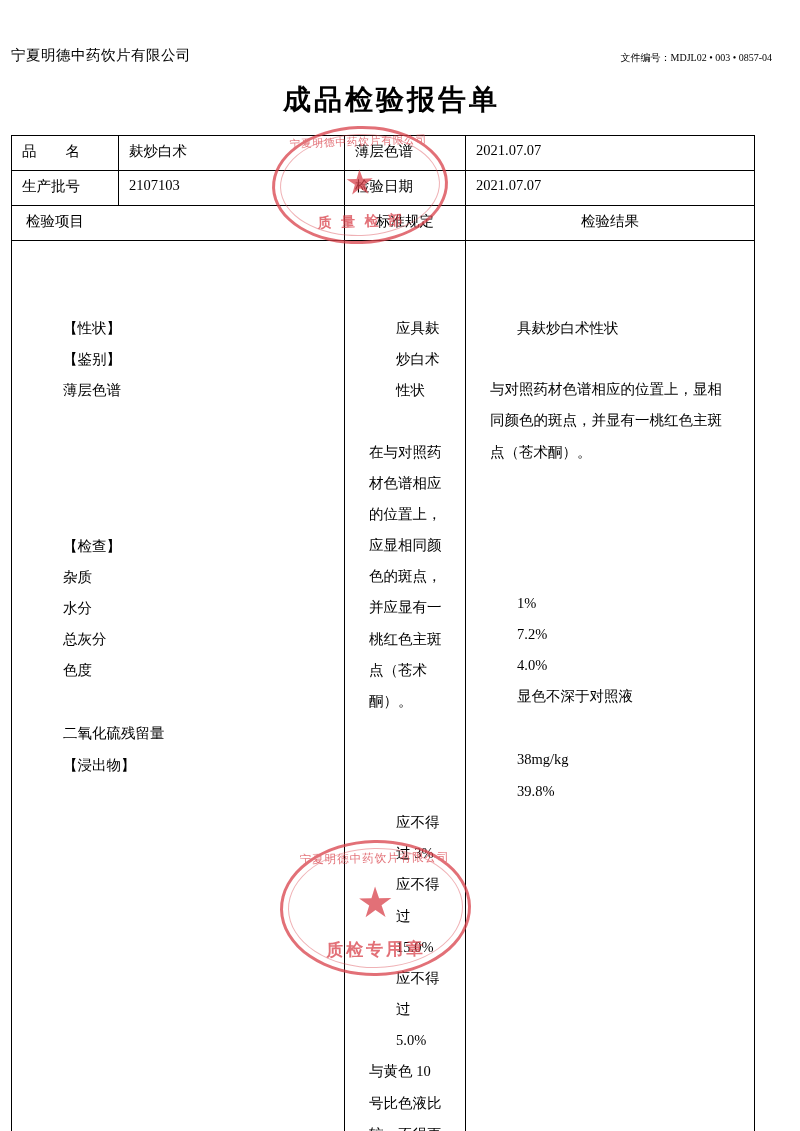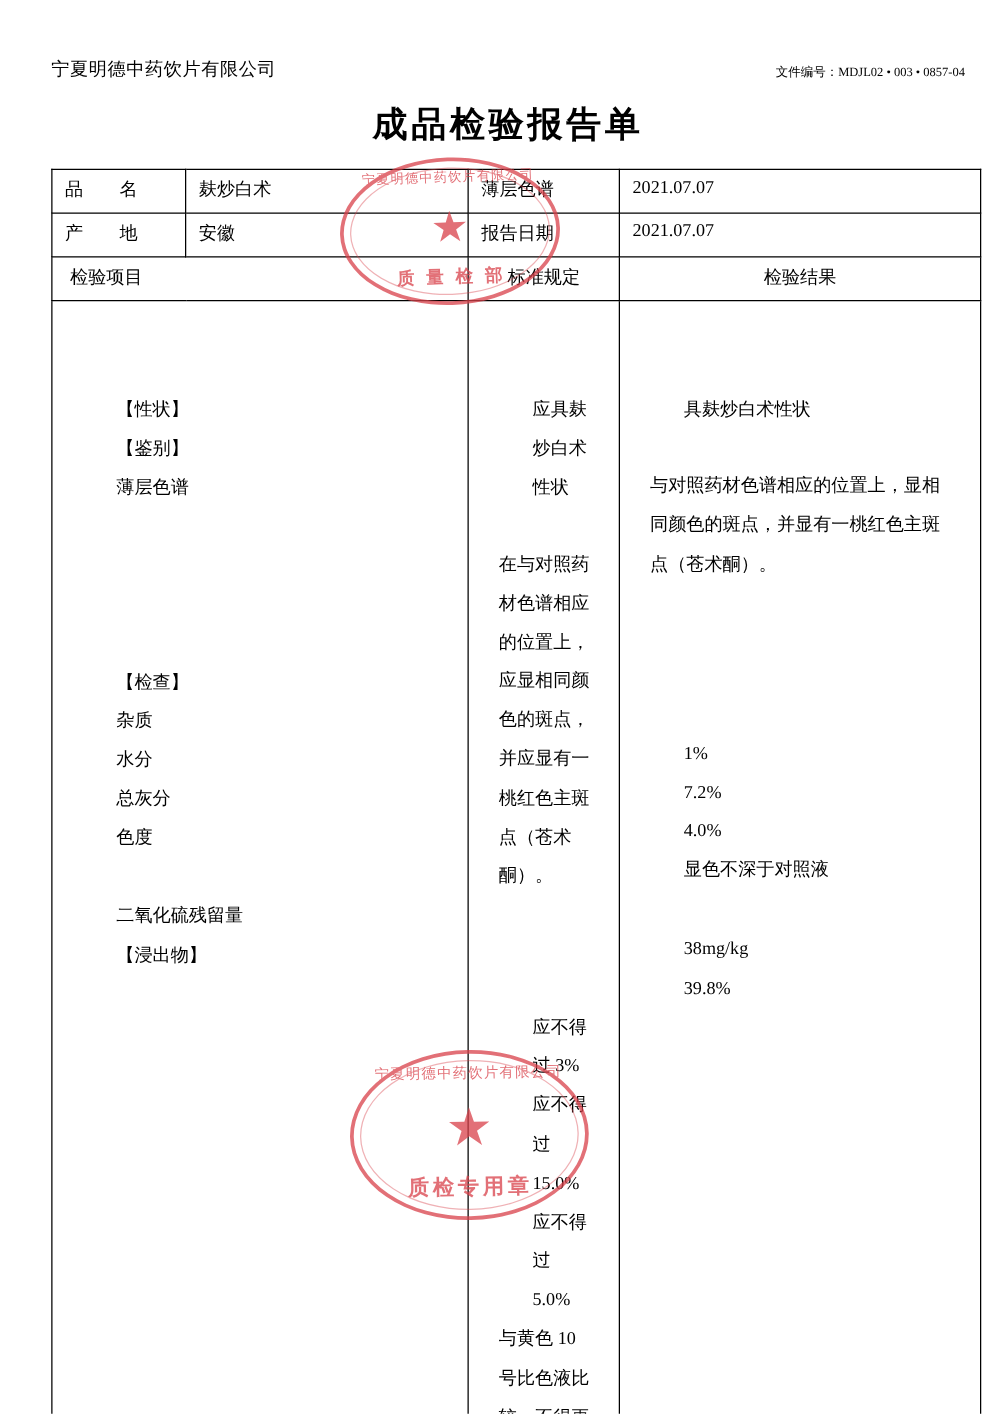--- a/index.html
+++ b/index.html
@@ -13,21 +13,21 @@
     font-family: "Liberation Serif", "DejaVu Serif", serif;
     color: #000;
     position: relative;
     overflow: hidden;
   }
   .page {
     position: relative;
     width: 800px;
     height: 888px;
     box-sizing: border-box;
-    padding: 46px 28px 0 41px;
+    padding: 46px 28px 0 11px;
   }
   
   .header-row {
     display: flex;
     justify-content: space-between;
     align-items: flex-end;
     font-size: 14.5px;
     margin-bottom: 16px;
   }
   .company-name { letter-spacing: 0.5px; }
@@ -160,23 +160,23 @@
 
   <table class="rep">
     <tbody>
       <tr>
         <td class="lbl">品　　名</td>
         <td class="v1">麸炒白术</td>
         <td class="lbl2">薄层色谱</td>
         <td class="v2">2021.07.07</td>
       </tr>
       <tr>
-        <td class="lbl">产　　地</td>
-        <td class="v1">安徽</td>
-        <td class="lbl2">报告日期</td>
+        <td class="lbl">生产批号</td>
+        <td class="v1">2107103</td>
+        <td class="lbl2">检验日期</td>
         <td class="v2">2021.07.07</td>
       </tr>
 
       <tr class="colhead">
         <td class="c1" colspan="2">检验项目</td>
         <td class="c2">标准规定</td>
         <td class="c3">检验结果</td>
       </tr>
 
       <tr>

